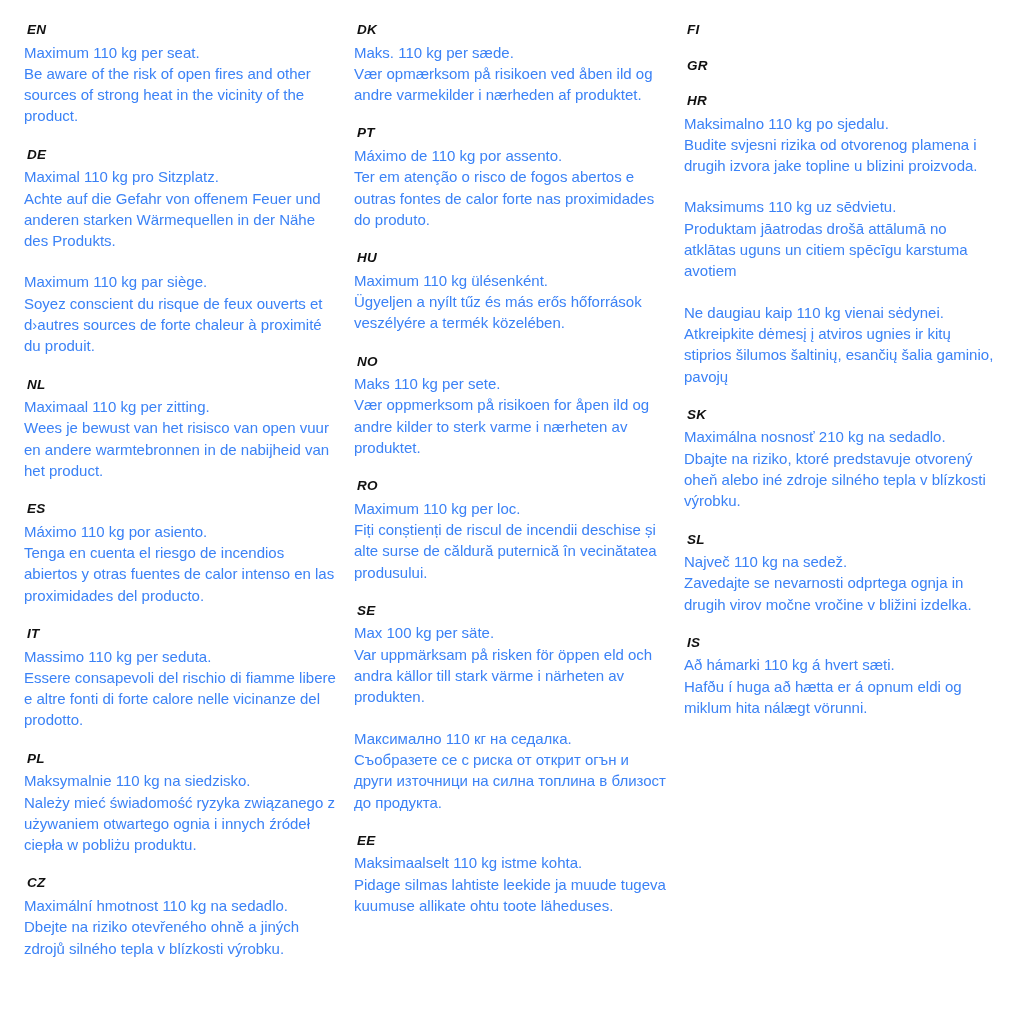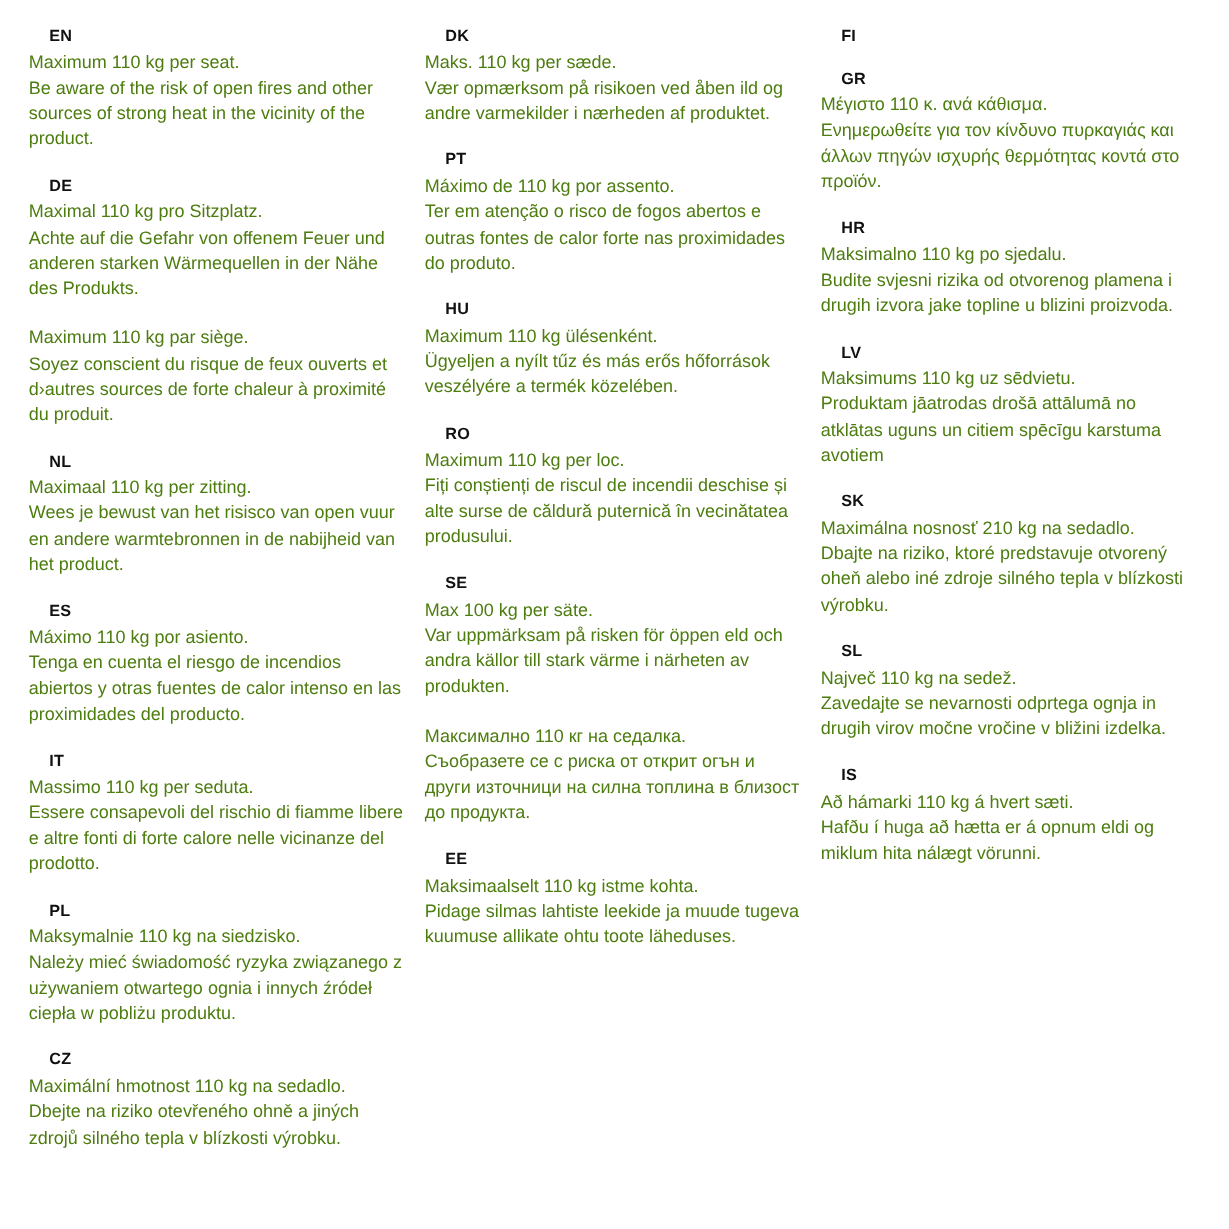--- a/index.html
+++ b/index.html
@@ -37,29 +37,30 @@
 
   .entry {
     margin-bottom: 20px;
   }
   .entry:last-child { margin-bottom: 0; }
 
   .lang-code {
     font-size: 13.5px;
     font-weight: bold;
     letter-spacing: 0.2px;
-    margin: 0 0 4px 17px;
+    margin: 0 0 4px 3px;
     line-height: 1.15;
     color: #111111;
+    font-style: italic;
   }
   .lang-text {
     font-size: 15px;
     line-height: 1.42;
     margin: 0;
-    color: #4d7c0f;
+    color: #3b82f6;
     white-space: pre-line;
   }
 </style>
 </head>
 <body>
 
 <div id="page">
   <div class="columns">
 
     <div class="column col-0">
@@ -114,20 +115,25 @@
         <div class="lang-code">PT</div>
         <div class="lang-text">Máximo de 110 kg por assento.
 Ter em atenção o risco de fogos abertos e outras fontes de calor forte nas proximidades do produto.</div>
       </div>
       <div class="entry">
         <div class="lang-code">HU</div>
         <div class="lang-text">Maximum 110 kg ülésenként.
 Ügyeljen a nyílt tűz és más erős hőforrások veszélyére a termék közelében.</div>
       </div>
       <div class="entry">
+        <div class="lang-code">NO</div>
+        <div class="lang-text">Maks 110 kg per sete.
+Vær oppmerksom på risikoen for åpen ild og andre kilder to sterk varme i nærheten av produktet.</div>
+      </div>
+      <div class="entry">
         <div class="lang-code">RO</div>
         <div class="lang-text">Maximum 110 kg per loc.
 Fiți conștienți de riscul de incendii deschise și alte surse de căldură puternică în vecinătatea produsului.</div>
       </div>
       <div class="entry">
         <div class="lang-code">SE</div>
         <div class="lang-text">Max 100 kg per säte.
 Var uppmärksam på risken för öppen eld och andra källor till stark värme i närheten av produkten.</div>
       </div>
       <div class="entry">
@@ -140,34 +146,33 @@
 Pidage silmas lahtiste leekide ja muude tugeva kuumuse allikate ohtu toote läheduses.</div>
       </div>
     </div>
 
     <div class="column col-2">
       <div class="entry">
         <div class="lang-code">FI</div>
       </div>
       <div class="entry">
         <div class="lang-code">GR</div>
-        <div class="lang-text">Μέγιστο 110 κ. ανά κάθισμα.
- Ενημερωθείτε για τον κίνδυνο πυρκαγιάς και άλλων πηγών ισχυρής θερμότητας κοντά στο προϊόν.</div>
       </div>
       <div class="entry">
         <div class="lang-code">HR</div>
         <div class="lang-text">Maksimalno 110 kg po sjedalu.
 Budite svjesni rizika od otvorenog plamena i drugih izvora jake topline u blizini proizvoda.</div>
       </div>
       <div class="entry">
-        <div class="lang-code">LV</div>
         <div class="lang-text">Maksimums 110 kg uz sēdvietu.
 Produktam jāatrodas drošā attālumā no atklātas uguns un citiem spēcīgu karstuma avotiem</div>
       </div>
       <div class="entry">
+        <div class="lang-text">Ne daugiau kaip 110 kg vienai sėdynei.
+Atkreipkite dėmesį į atviros ugnies ir kitų stiprios šilumos šaltinių, esančių šalia gaminio, pavojų</div>
       </div>
       <div class="entry">
         <div class="lang-code">SK</div>
         <div class="lang-text">Maximálna nosnosť 210 kg na sedadlo.
 Dbajte na riziko, ktoré predstavuje otvorený oheň alebo iné zdroje silného tepla v blízkosti výrobku.</div>
       </div>
       <div class="entry">
         <div class="lang-code">SL</div>
         <div class="lang-text">Največ 110 kg na sedež.
 Zavedajte se nevarnosti odprtega ognja in drugih virov močne vročine v bližini izdelka.</div>

